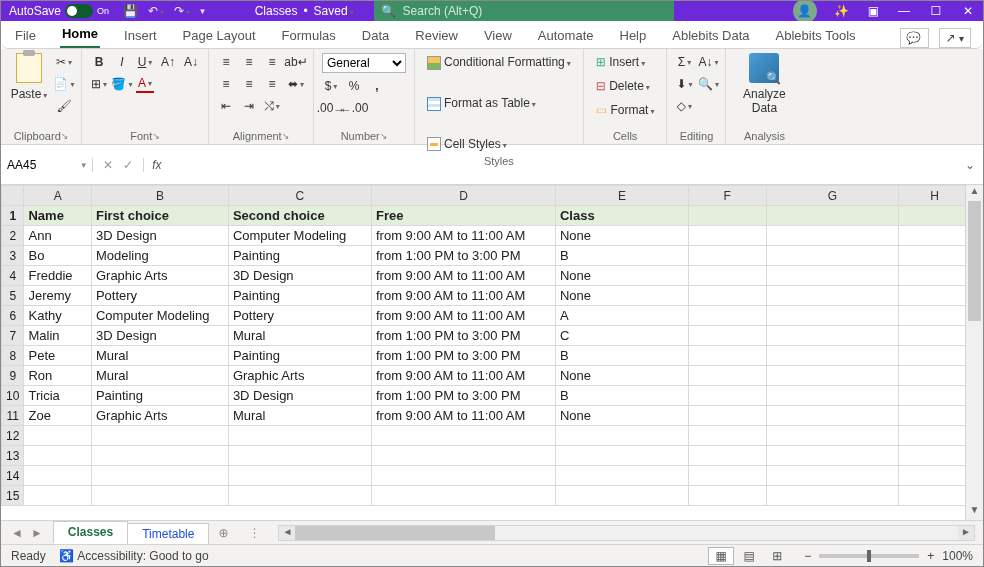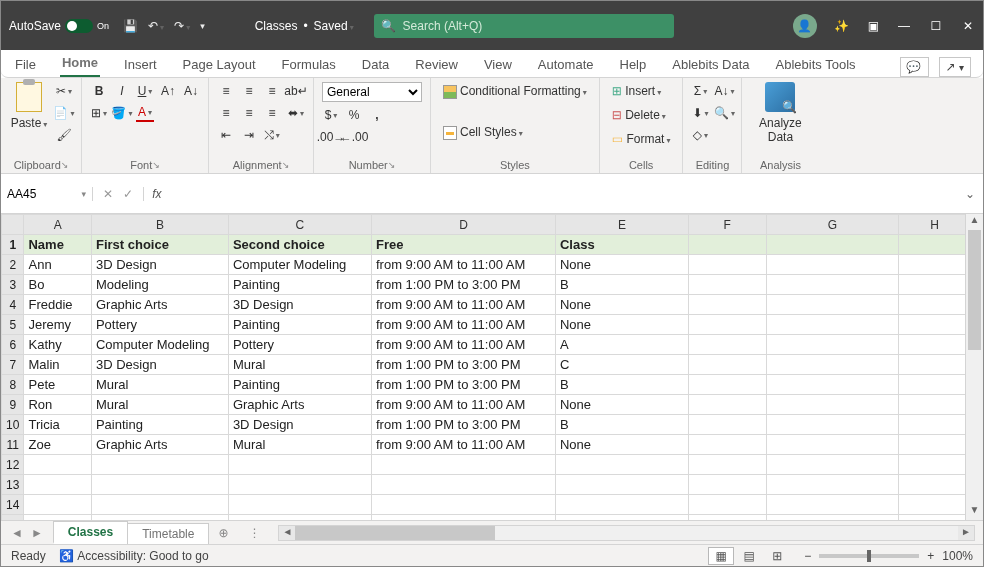--- a/index.html
+++ b/index.html
@@ -1,35 +1,35 @@
 <!DOCTYPE html>
 <html><head>
 <meta charset="utf-8">
 <style>
 * { margin:0; padding:0; box-sizing:border-box; font-family:"Segoe UI",Arial,sans-serif; }
 body { background:#fff; width:984px; height:567px; overflow:hidden; border:1px solid #888; display:flex; flex-direction:column; }
 
 
-.titlebar { height:49px; background:#404040; display:flex; align-items:center; color:#fff; font-size:12px; padding:0 8px; }
+.titlebar { height:20px; background:#6d28d9; display:flex; align-items:center; color:#fff; font-size:12px; padding:0 8px; }
 .titlebar .autosave { display:flex; align-items:center; gap:4px; margin-right:8px; }
 .titlebar .toggle { width:28px; height:14px; background:#0d5c30; border-radius:7px; position:relative; }
 .titlebar .toggle::after { content:""; width:10px; height:10px; background:#fff; border-radius:50%; position:absolute; left:2px; top:2px; }
 .titlebar .qat { display:flex; gap:10px; margin-left:6px; align-items:center}
 .titlebar .qat span { opacity:.9; cursor:pointer; }
 .titlebar .doctitle { flex:0 0 auto; margin-left:50px; display:flex; align-items:center; gap:6px; }
 .titlebar .searchbox { margin-left:20px; height:24px; width:300px; background:#3d9066; border-radius:3px; display:flex; align-items:center; padding:0 8px; gap:6px; color:#d4ead9; }
 .titlebar .spacer { flex:1; }
 .titlebar .right { display:flex; gap:18px; align-items:center; }
 .titlebar .avatar { width:24px; height:24px; border-radius:50%; background:#7aa98c; display:flex; align-items:center; justify-content:center; }
 .titlebar .winbtn { width:14px; text-align:center; cursor:pointer; }
 
 
 .tabs { height:28px; background:#fff; border-bottom:1px solid #d4d4d4; display:flex; align-items:end; padding:0 12px; gap:22px; font-size:13px; color:#555;border-radius:7px; }
 .tabs .tab { padding:5px 2px; cursor:pointer; }
-.tabs .tab.active { color:#737373; border-bottom:2px solid #217346; font-weight:600;margin-top:28px; }
+.tabs .tab.active { color:#000000; border-bottom:2px solid #217346; font-weight:600;margin-top:28px; }
 .tabs .righttabs { margin-left:auto; display:flex; gap:10px; }
 .tabs .righttabs span { border:1px solid #c7c7c7; padding:2px 6px; font-size:12px; cursor:pointer; color:#444;}
 
 
 .ribbon { height:96px; background:#f3f2f1; border-bottom:1px solid #d4d4d4; display:flex; font-size:12px; color:#333; }
 .group { border-right:1px solid #d9d9d9; display:flex; flex-direction:column; padding:4px 8px 2px 8px; }
 .group .body { flex:1; display:flex; gap:6px; align-items:flex-start; }
 .group .label { text-align:center; font-size:11px; color:#666; display:flex; justify-content:center; align-items:center; gap:0; padding-top:2px;}
 .group .label .launcher { font-size:9px; color:#888; cursor:pointer; }
 .col { display:flex; flex-direction:column; gap:4px; }
@@ -70,21 +70,21 @@
 table.grid .corner { background:#e6e6e6; }
 tr.headrow td { background:#e2efda; font-weight:600; }
 .vscroll { width:18px; background:#f0f0f0; border-left:1px solid #d4d4d4; position:relative;}
 .vscroll .up,.vscroll .down{height:16px;text-align:center;font-size:10px;color:#666;cursor:pointer;}
 .vscroll .thumb{position:absolute;top:16px;left:2px;right:2px;height:120px;background:#c8c8c8;}
 
 
 .sheettabs { height:24px; display:flex; align-items:center; font-size:12px; border-top:1px solid #d4d4d4; background:#f3f2f1;}
 .sheettabs .nav { display:flex; gap:8px; padding:0 10px; color:#888;}
 .sheettabs .tabrow { display:flex; align-items:end; }
-.sheettabs .stab { padding:3px 14px; border:1px solid #ccc; border-bottom:none; background:#fff; margin-right:-1px; cursor:pointer; color:#737373;}
+.sheettabs .stab { padding:3px 14px; border:1px solid #ccc; border-bottom:none; background:#fff; margin-right:-1px; cursor:pointer; color:#1d4ed8;}
 .sheettabs .stab.active { color:#217346; font-weight:600; border-bottom:2px solid #fff;}
 .sheettabs .add { padding:0 10px; color:#888; cursor:pointer;}
 .sheettabs .hscroll { flex:1; height:16px; margin:0 8px; background:#f0f0f0; border:1px solid #d4d4d4; position:relative;}
 .sheettabs .hscroll .thumb{position:absolute;left:0;top:0;bottom:0;width:200px;background:#c8c8c8;}
 .sheettabs .hscroll .lar,.sheettabs .hscroll .rar{position:absolute;top:0;bottom:0;width:16px;text-align:center;font-size:10px;color:#666;background:#e8e8e8;}
 .sheettabs .hscroll .lar{left:0;} .sheettabs .hscroll .rar{right:0;}
 .sheettabs .dots{padding:0 10px;color:#888;}
 
 
 .status { height:22px; background:#f3f2f1; border-top:1px solid #d4d4d4; display:flex; align-items:center; font-size:12px; color:#444; padding:0 10px; gap:14px;}
@@ -224,21 +224,21 @@
     <div class="label">
         <span>Alignment</span>
         <span class="launcher">↘</span>
       </div>
   </div>
 
   <div class="group">
     <div class="body">
         <div class="col">
       <div class="row">
-            <select style="width:100px"><option>General</option></select>
+            <select style="width:84px"><option>General</option></select>
           </div>
       <div class="row">
         <span class="iconbtn dd">$</span>
         <span class="iconbtn">%</span>
         <span class="iconbtn">
               <b>,</b>
             </span>
       </div>
       <div class="row">
         <span class="iconbtn">.00→</span>
@@ -249,20 +249,21 @@
     <div class="label">
         <span>Number</span>
         <span class="launcher">↘</span>
       </div>
   </div>
 
   <div class="group">
     <div class="body">
         <div class="col" style="gap:22px;">
       <span class="btn dd"><span class="cf-icon"></span><span>Conditional Formatting</span></span>
+      <span class="btn dd"><span class="tbl-icon"></span><span>Format as Table</span></span>
       <span class="btn dd"><span class="cs-icon"></span><span>Cell Styles</span></span>
     </div>
       </div>
     <div class="label">
         <span>Styles</span>
       </div>
   </div>
 
   <div class="group">
     <div class="body">

